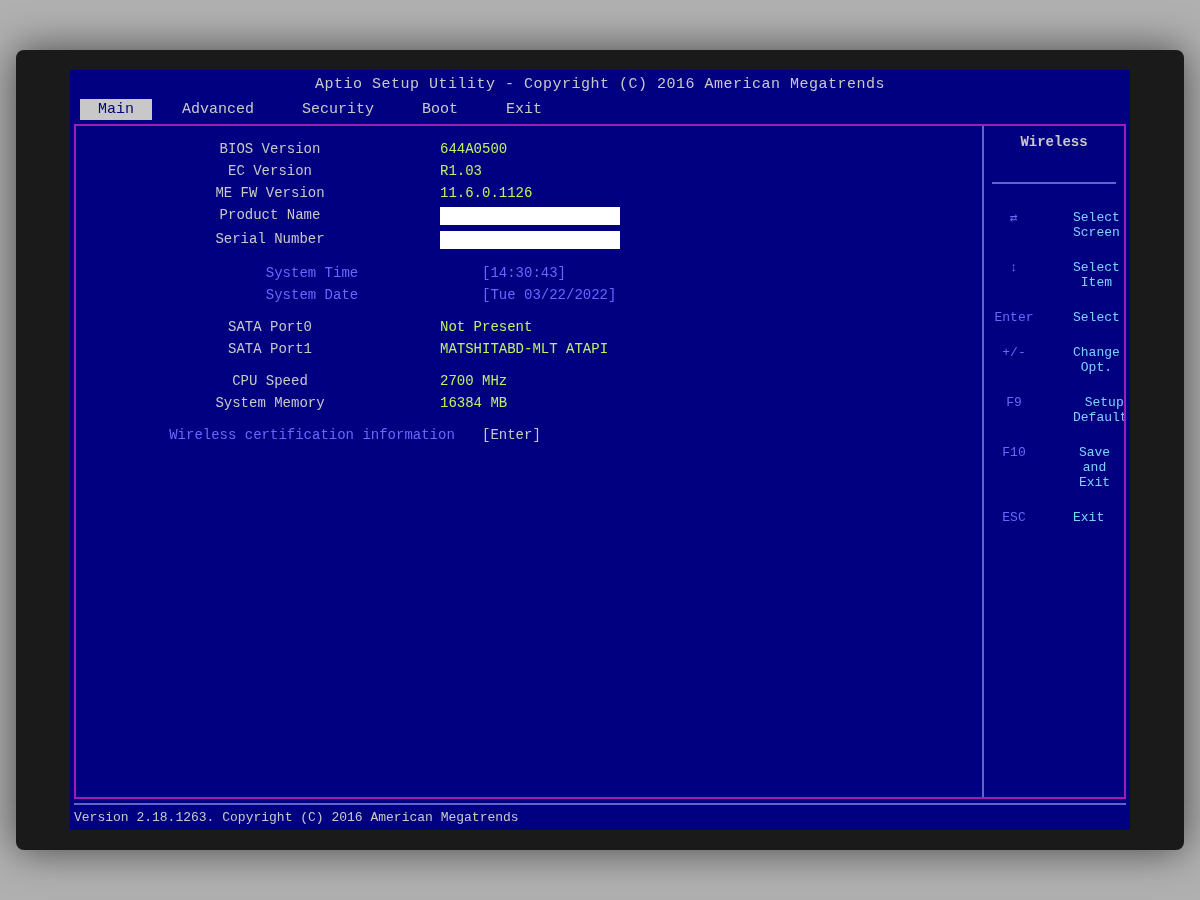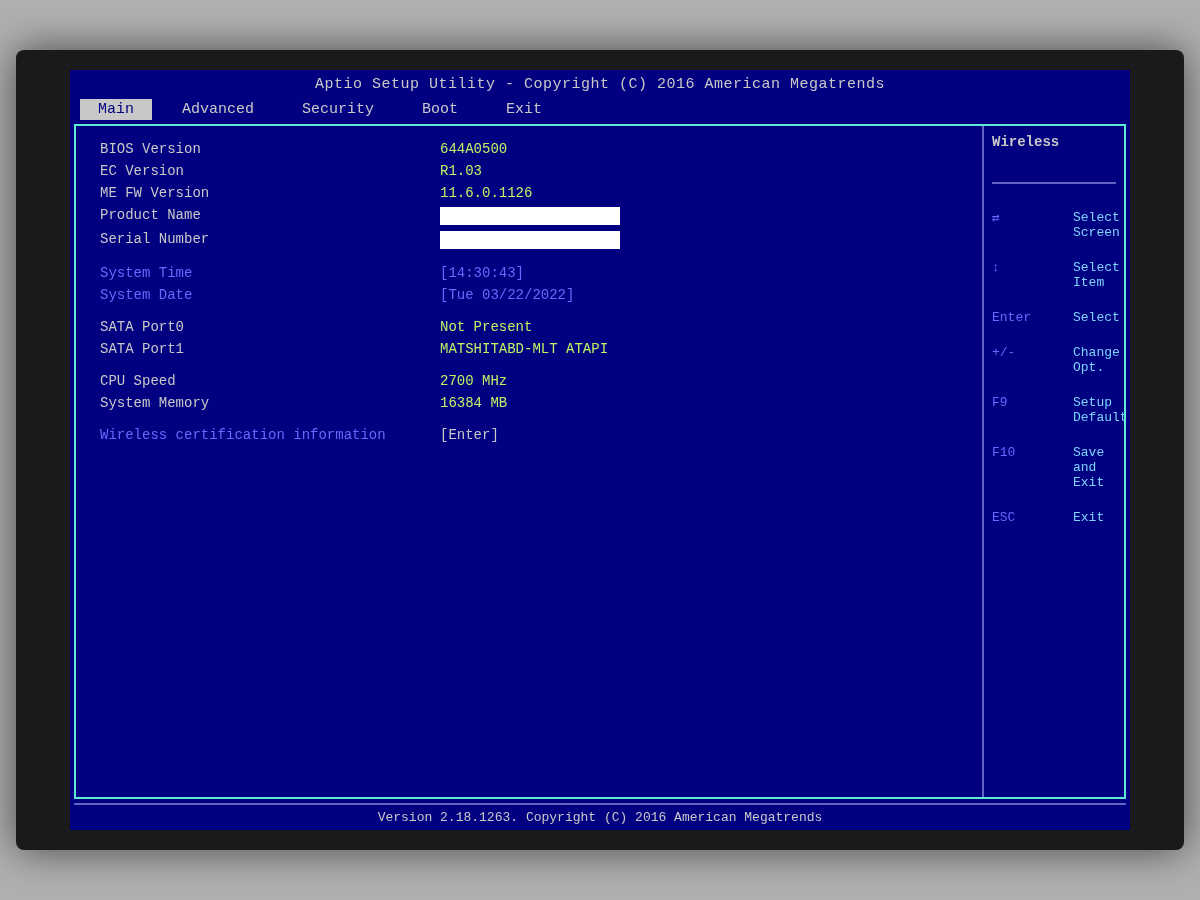--- a/index.html
+++ b/index.html
@@ -67,23 +67,24 @@
     .menu-item.active {
       background: #c8c8c8;
       color: #000080;
     }
 
     
     .content-area {
       flex: 1;
       display: flex;
       flex-direction: row;
-      border: 2px solid #5eead4;
+      border: 2px solid #a21caf;
       margin: 0 4px 4px 4px;
       overflow: hidden;
+      text-align: center;
     }
 
     
     .main-panel {
       flex: 1;
       padding: 12px 24px;
       display: flex;
       flex-direction: column;
       gap: 0;
       border-right: 2px solid #6464c8;
@@ -97,20 +98,21 @@
     }
 
     .info-label {
       width: 340px;
       color: #c8c8c8;
       font-size: 14px;
     }
 
     .info-label.blue {
       color: #6868ff;
+      margin-left: 42px;
     }
 
     .info-value {
       color: #bef264;
       font-size: 14px;
     }
 
     .info-value.blue {
       color: #6868ff;
     }
@@ -176,21 +178,21 @@
     .key-desc {
       color: #7dd3fc;
       font-size: 13px;
       margin-left: 33px;
     }
 
     
     .version-bar {
       background: #000080;
       color: #c8c8c8;
-      text-align: center;
+      text-align: left;
       padding: 5px 0;
       font-size: 13px;
       border-top: 2px solid #6464c8;
       margin: 0 4px 0 4px;
     }
   </style>
 </head>
 <body>
 
 <div class="monitor-bezel">

